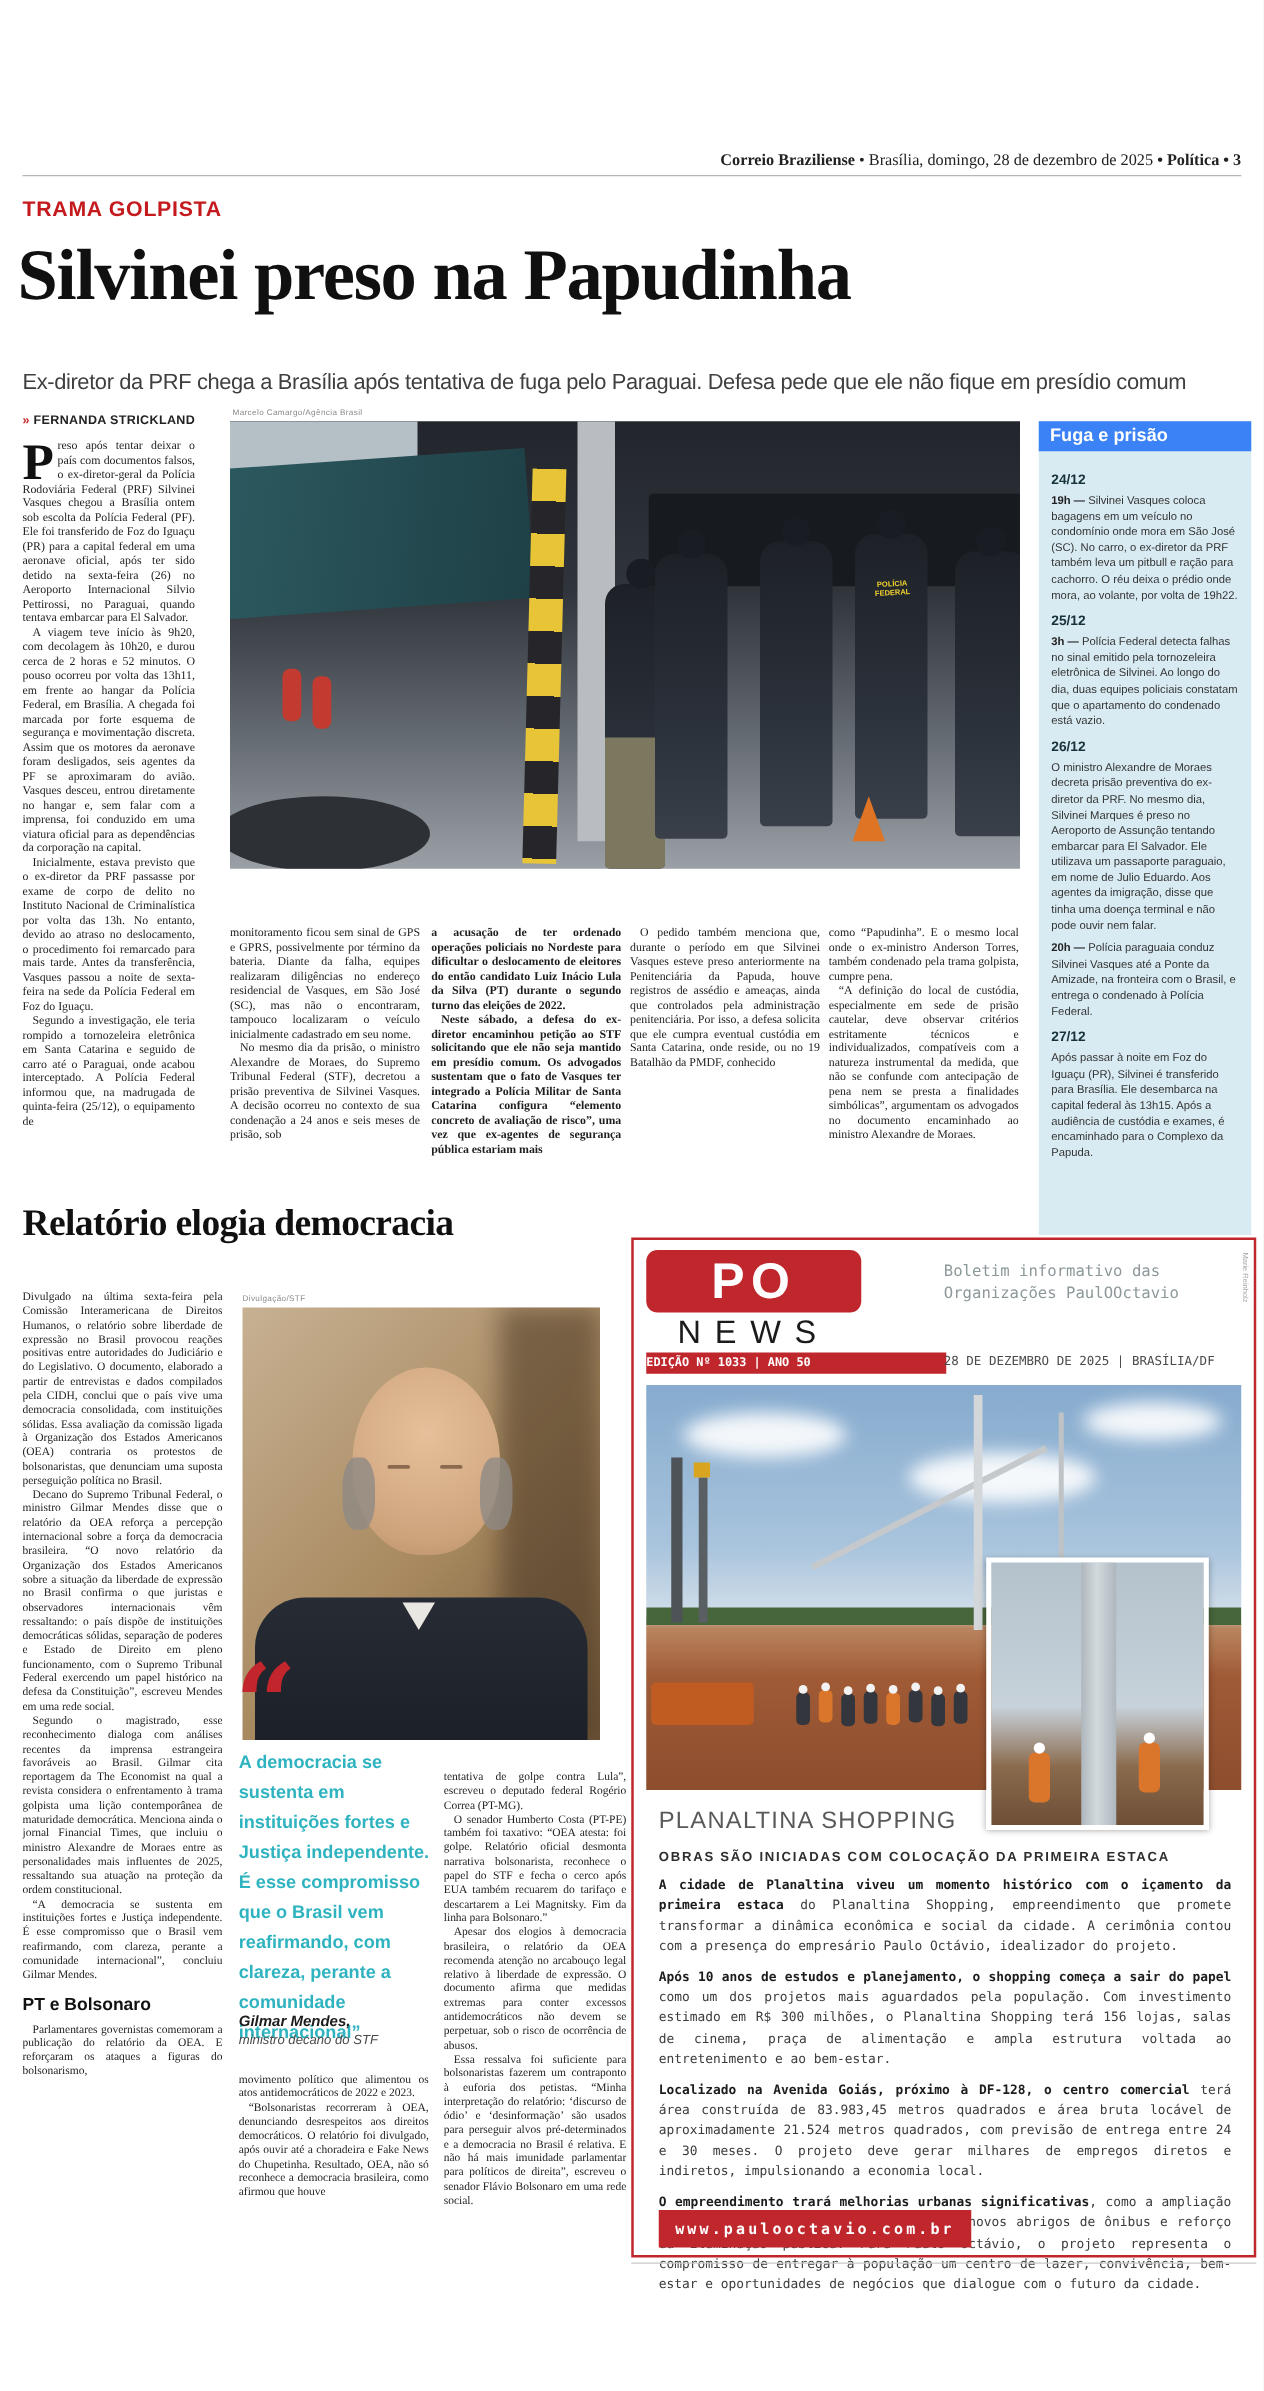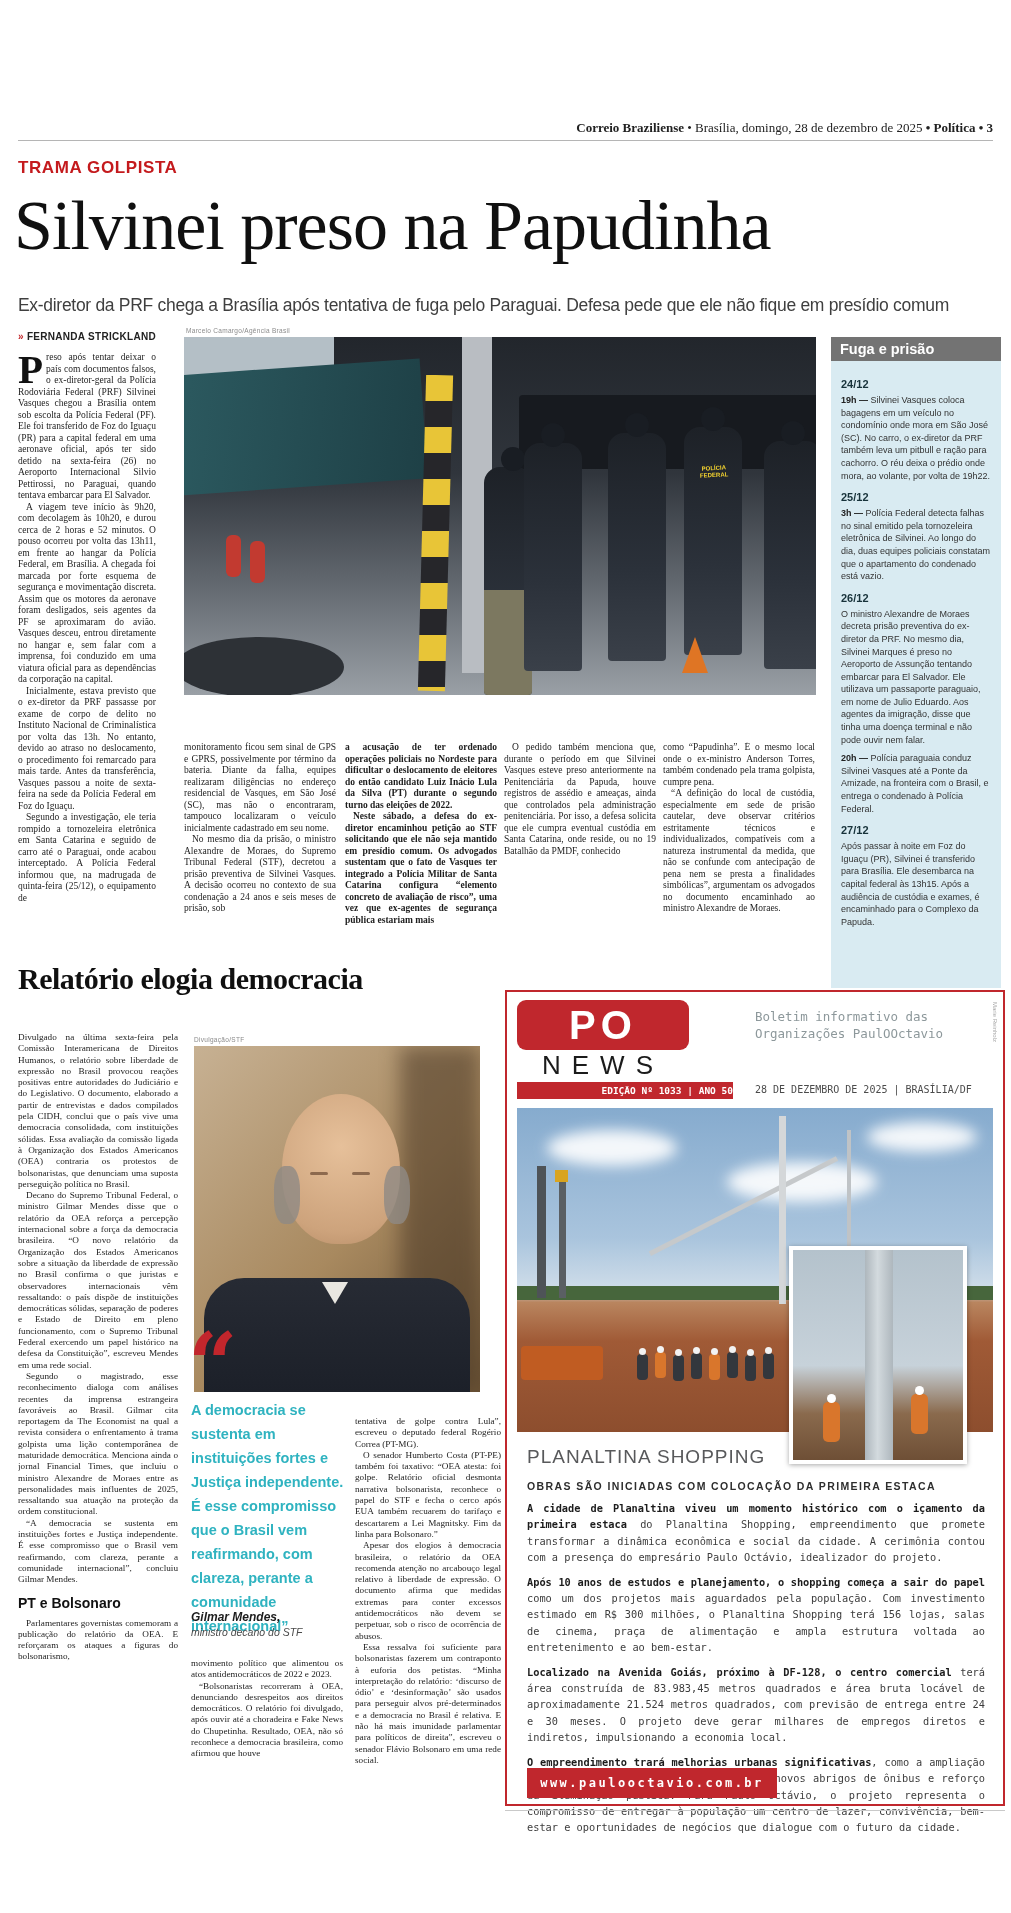--- a/index.html
+++ b/index.html
@@ -10,21 +10,21 @@
 
   
   .hdr{top:120px;left:18px;width:975px;text-align:right;font-size:13px;color:#222;}
   .hdr b{font-weight:bold;}
   .rule1{top:140px;left:18px;width:975px;height:1px;background:#b5b5b5;}
 
   
   .kicker{top:158px;left:18px;font-family:"Liberation Sans",sans-serif;font-weight:bold;
           font-size:17px;letter-spacing:.6px;color:#c41a1d;}
   .headline1{top:186px;left:14px;width:985px;font-family:"Liberation Serif",serif;
-             font-weight:normal;font-size:70px;letter-spacing:-1px;color:#101010;white-space:nowrap;}
+             font-weight:bold;font-size:58px;letter-spacing:-1px;color:#101010;white-space:nowrap;}
   .subhead1{top:295px;left:18px;width:980px;font-family:"Liberation Sans",sans-serif;
             font-size:17.5px;letter-spacing:-.3px;color:#3f3f3f;white-space:nowrap;}
   .credit{font-family:"Liberation Sans",sans-serif;font-size:6.5px;color:#8a8a8a;letter-spacing:.3px;}
   .credit1{top:327px;left:186px;}
   .byline{top:331px;left:18px;font-family:"Liberation Sans",sans-serif;font-size:10px;
           font-weight:bold;color:#222;letter-spacing:.3px;}
   .byline .mk{color:#c2272b;margin-right:3px;}
 
   .bcol{overflow:hidden;}
   .bp{font-family:"Liberation Serif",serif;font-size:9.5px;line-height:11.5px;text-align:justify;
@@ -60,21 +60,21 @@
   .vest-label{left:506px;top:128px;width:48px;text-align:center;font-family:"Liberation Sans",sans-serif;
               font-weight:bold;font-size:6px;line-height:7px;color:#f4d32f;transform:rotate(-3deg);}
   .cone{left:498px;top:300px;width:0;height:0;border-left:13px solid transparent;
         border-right:13px solid transparent;border-bottom:36px solid #df7524;}
   .hose{left:-10px;top:300px;width:170px;height:60px;background:#2d3136;border-radius:50%;}
   .caption1{top:701px;left:184px;width:650px;font-family:"Liberation Sans",sans-serif;
             font-weight:bold;font-size:10.5px;color:#1c1c1c;}
 
   
   .fuga{top:337px;left:831px;width:170px;height:651px;background:#d9ebf2;}
-  .fuga-bar{left:0;top:0;width:100%;height:24px;background:#737373;color:#fff;
+  .fuga-bar{left:0;top:0;width:100%;height:24px;background:#3b82f6;color:#fff;
             font-family:"Liberation Sans",sans-serif;font-weight:bold;font-size:14.5px;
             line-height:24px;padding-left:9px;}
   .fuga-body{left:0;top:28px;width:100%;height:620px;padding:4px 10px;overflow:hidden;}
   .fdate{font-family:"Liberation Sans",sans-serif;font-weight:bold;font-size:11px;color:#17323a;
          margin:9px 0 4px;}
   .ftxt{font-family:"Liberation Sans",sans-serif;font-size:9px;line-height:12.6px;color:#333;
         margin:0 0 6px;}
   .ftxt b{color:#222;}
 
   
@@ -114,21 +114,21 @@
   .ad-rule{top:1810px;left:505px;width:500px;height:1px;background:#c9c9c9;}
   .po-box{left:10px;top:8px;width:172px;height:50px;background:#c0272d;border-radius:9px;
           color:#fff;font-family:"Liberation Sans",sans-serif;font-weight:bold;font-size:40px;
           letter-spacing:5px;text-align:center;line-height:50px;}
   .po-news{left:10px;top:58px;width:172px;text-align:center;font-family:"Liberation Sans",sans-serif;
            font-size:26px;letter-spacing:11px;color:#1b1b1b;}
   .tagline{left:248px;top:16px;width:240px;font-family:"DejaVu Sans Mono",monospace;
            font-size:12.5px;line-height:17px;color:#8d989b;}
   .vcredit{right:5px;top:10px;writing-mode:vertical-rl;font-family:"Liberation Sans",sans-serif;
            font-size:6px;color:#a9a9a9;}
-  .ed-bar{left:10px;top:90px;width:216px;height:17px;background:#c0272d;color:#fff;text-align:right;
+  .ed-bar{left:10px;top:90px;width:240px;height:17px;background:#c0272d;color:#fff;text-align:left;
           font-family:"DejaVu Sans Mono",monospace;font-weight:bold;font-size:9.5px;line-height:17px;}
   .ad-date{left:248px;top:92px;font-family:"DejaVu Sans Mono",monospace;font-size:10px;color:#4b4b4b;}
   .photo3{left:10px;top:116px;width:476px;height:324px;overflow:hidden;
           background:linear-gradient(180deg,#86abce 0%,#a9c4dd 40%,#cfdde9 56%,#b9855f 60%,#a05a36 72%,#8d4e2e 100%);}
   .cloud{background:#fff;border-radius:50%;filter:blur(7px);opacity:.9;}
   .cl1{left:30px;top:22px;width:130px;height:36px;} .cl2{left:210px;top:54px;width:150px;height:40px;}
   .cl3{left:350px;top:14px;width:110px;height:30px;}
   .trees{left:0;top:178px;width:476px;height:14px;background:#47663c;}
   .mast{left:262px;top:8px;width:7px;height:188px;background:#d4d7d9;}
   .boom{left:110px;top:48px;width:210px;height:5px;background:#c6c9cb;transform:rotate(-27deg);

